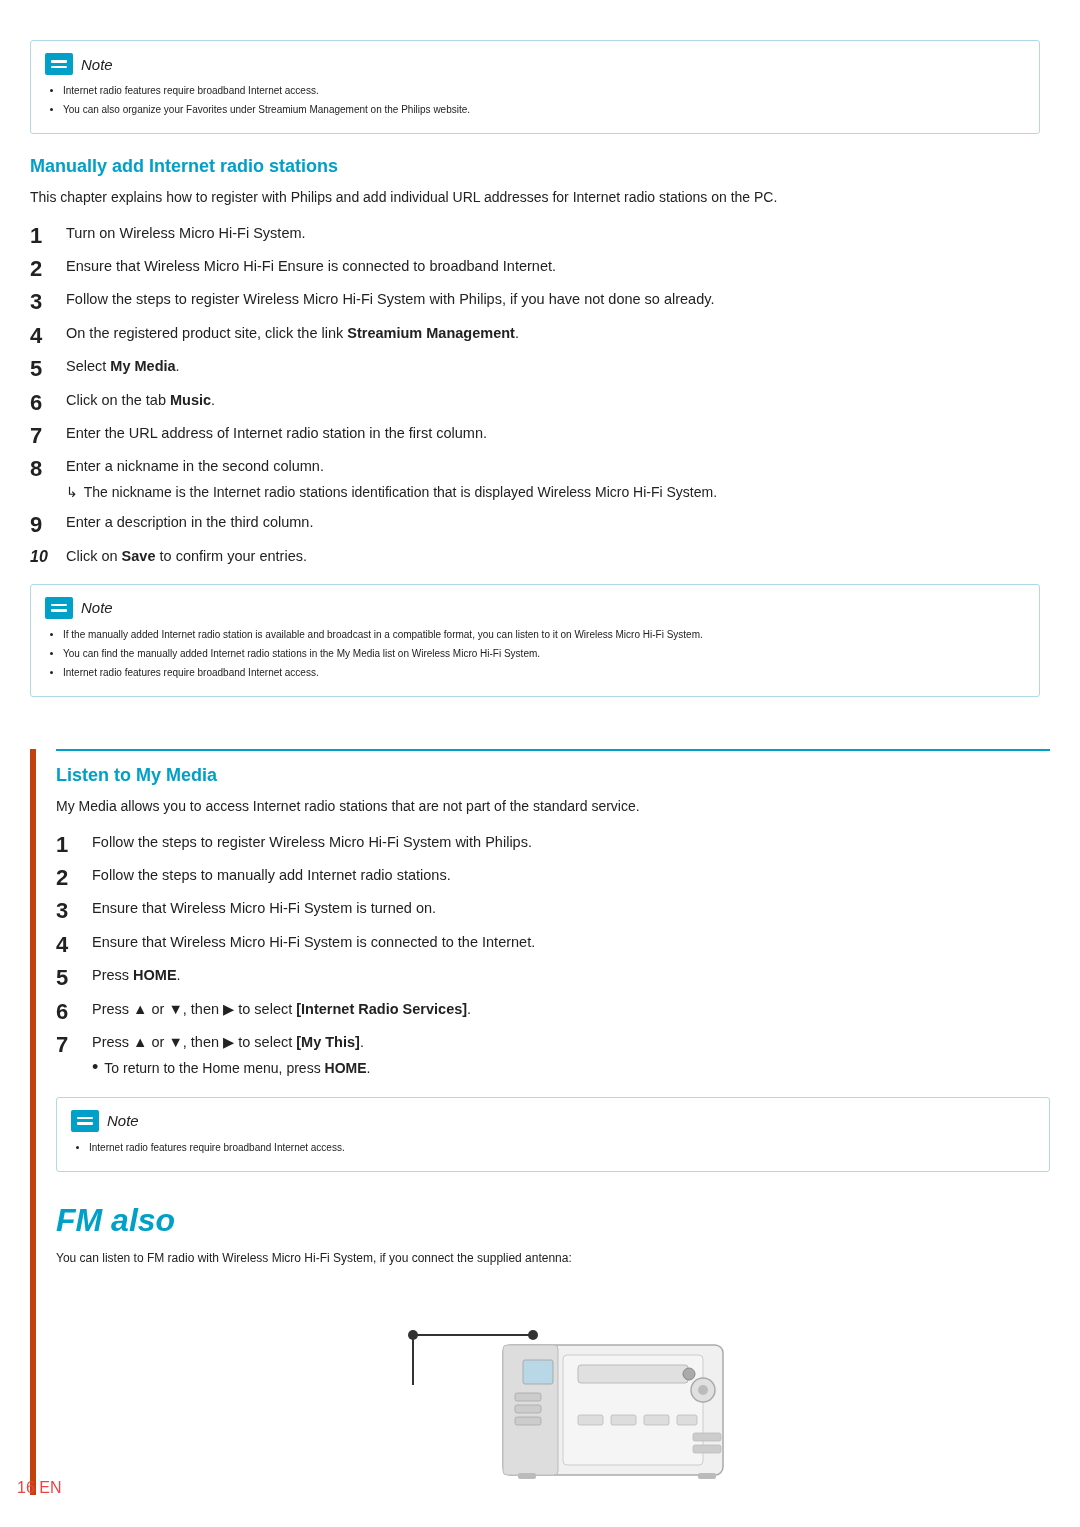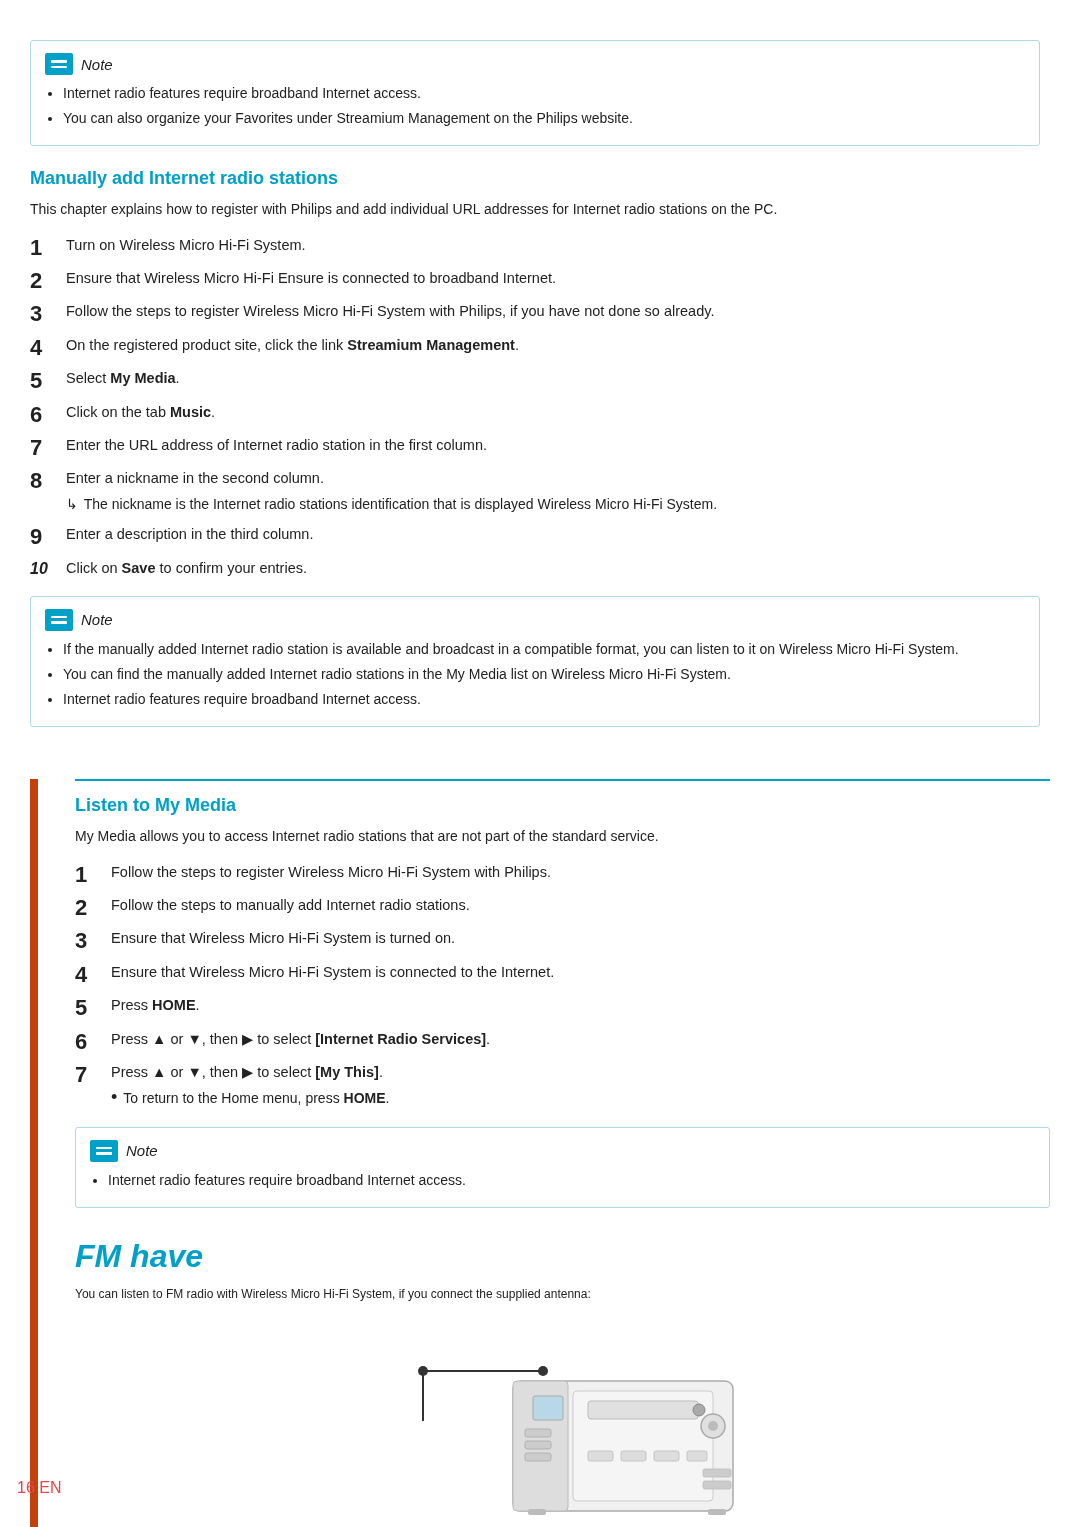--- a/index.html
+++ b/index.html
@@ -19,22 +19,22 @@
       max-width: 1080px;
     }
     .left-col {
       flex: 1 1 0;
       min-width: 0;
       padding-right: 10px;
     }
     .right-col {
       flex: 1 1 0;
       min-width: 0;
-      border-left: 8px solid #c2410c;
-      padding-left: 37px;
+      border-left: 6px solid #c2410c;
+      padding-left: 20px;
     }
     .note-box {
       border: 1.5px solid #b0d8e8;
       border-radius: 3px;
       padding: 12px 14px;
       margin-bottom: 22px;
       background: #fff;
     }
     .note-box .note-header {
       display: flex;
@@ -62,21 +62,21 @@
       border-radius: 1px;
     }
     .note-title {
       font-style: italic;
       font-size: 15px;
       color: #222;
     }
     .note-box ul {
       list-style: disc;
       padding-left: 18px;
-      font-size: 14px;
+      font-size: 10px;
       line-height: 1.5;
     }
     .note-box ul li {
       margin-bottom: 4px;
     }
     .section-title {
       color: #00a0c8;
       font-size: 18px;
       font-weight: bold;
       margin-bottom: 10px;
@@ -349,21 +349,21 @@
         </div>
         <ul>
           <li>Internet radio features require broadband Internet access.</li>
         </ul>
       </div>
 
     </div>
 
     <div class="fm-section">
       <div class="fm-title">
-        <span>FM</span><span style="font-style:italic;"> have</span>
+        <span>FM</span><span style="font-style:italic;"> also</span>
       </div>
       <p class="fm-intro">You can listen to FM radio with Wireless Micro Hi-Fi System, if you connect the supplied antenna:</p>
 
       <div class="device-wrapper">
         <svg width="380" height="210" viewBox="0 0 380 210" xmlns="http://www.w3.org/2000/svg">
 
           <line x1="50" y1="50" x2="170" y2="50" stroke="#333" stroke-width="2"></line>
           <line x1="50" y1="50" x2="50" y2="100" stroke="#333" stroke-width="2"></line>
           <circle cx="50" cy="50" r="5" fill="#333"></circle>
           <circle cx="170" cy="50" r="5" fill="#333"></circle>

